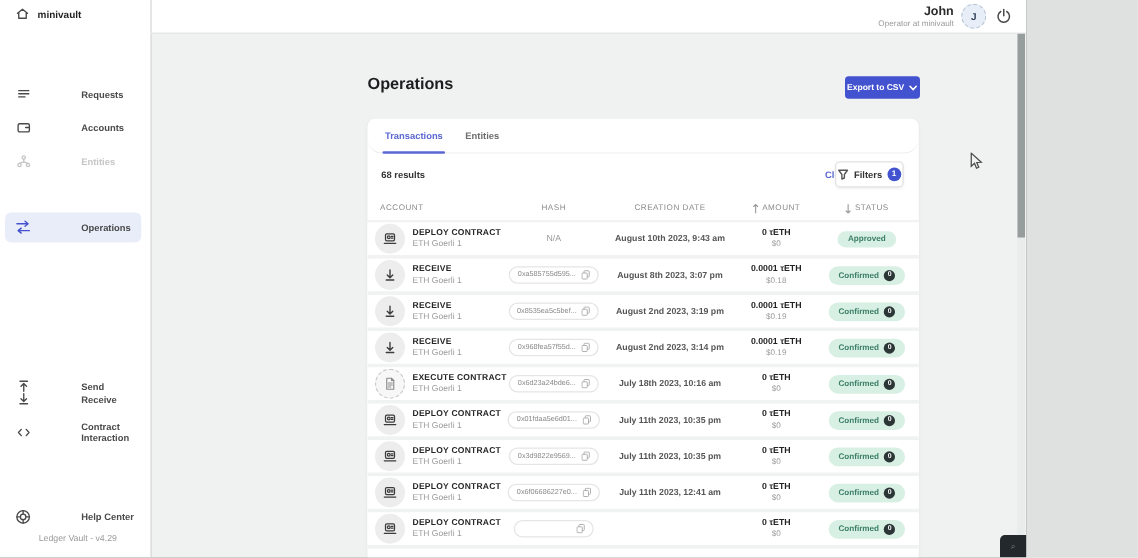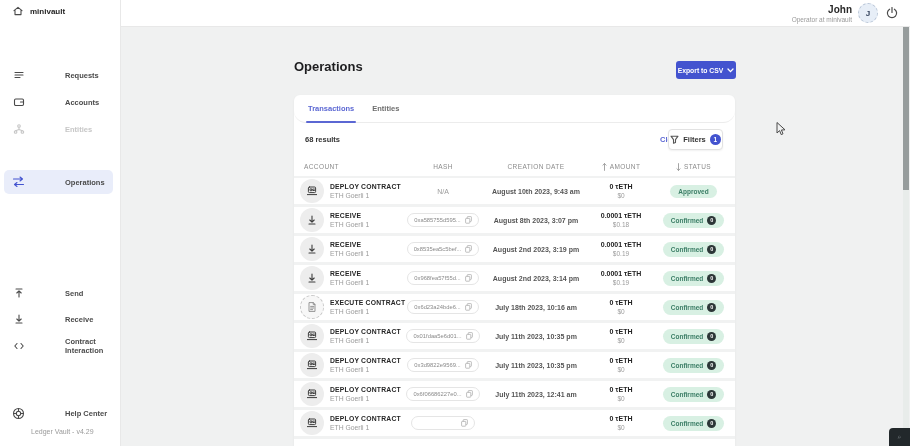--- a/index.html
+++ b/index.html
@@ -1,18 +1,18 @@
 <!DOCTYPE html>
 <html><head>
 <meta charset="utf-8">
 <style>
   * { margin:0; padding:0; box-sizing:border-box; }
   html,body { background:#dfe1e1; }
   body { font-family:"Liberation Sans", sans-serif; }
-  .frame { position:relative; width:910px; height:446px; background:#737373; overflow:hidden; }
+  .frame { position:relative; width:821px; height:446px; background:#737373; overflow:hidden; }
 
   
   .sidebar { position:absolute; left:0; top:0; width:121px; height:446px; background:#ffffff; border-right:1px solid #e8e8e8; z-index:5; }
   .brand { position:absolute; left:12px; top:5px; display:flex; align-items:center; gap:6px; }
   .brand-label { font-size:8px; font-weight:bold; color:#1f1f1f; }
   .nav-item { position:absolute; left:0; width:121px; height:24px; display:flex; align-items:center; cursor:pointer; }
   .nav-item .ic { position:absolute; left:12px; width:13px; height:13px; display:flex; align-items:center; justify-content:center; }
   .nav-item .lbl { position:absolute; left:31px; font-size:7.5px; font-weight:600; color:#4a4a4a;padding-left:34px; }
   .nav-item.active::before { content:""; position:absolute; left:4px; right:8px; top:0; bottom:0; background:#e9edfa; border-radius:5px; }
   .nav-item.active .ic, .nav-item.active .lbl { z-index:1; }
@@ -133,21 +133,21 @@
     <div class="nav-item active" style="top:170px">
       <span class="ic">
           <svg class="sic" width="13" height="12" viewBox="0 0 13 12">
             <path d="M1.5 4 H10 M8 2 L10.5 4 L8 6" transform="translate(0,-1)"></path>
             <path d="M11.5 8.5 H3 M5 6.5 L2.5 8.5 L5 10.5"></path>
           </svg>
         </span>
       <span class="lbl">Operations</span>
     </div>
 
-    <div class="nav-item" style="top:281px">
+    <div class="nav-item" style="top:297px">
       <span class="ic">
           <svg class="sic" width="12" height="12" viewBox="0 0 12 12">
             <path d="M3 2 H9 M6 10 V4 M3.8 6 L6 3.8 L8.2 6"></path>
           </svg>
         </span>
       <span class="lbl">Send</span>
     </div>
     <div class="nav-item" style="top:307px">
       <span class="ic">
           <svg class="sic" width="12" height="12" viewBox="0 0 12 12">

